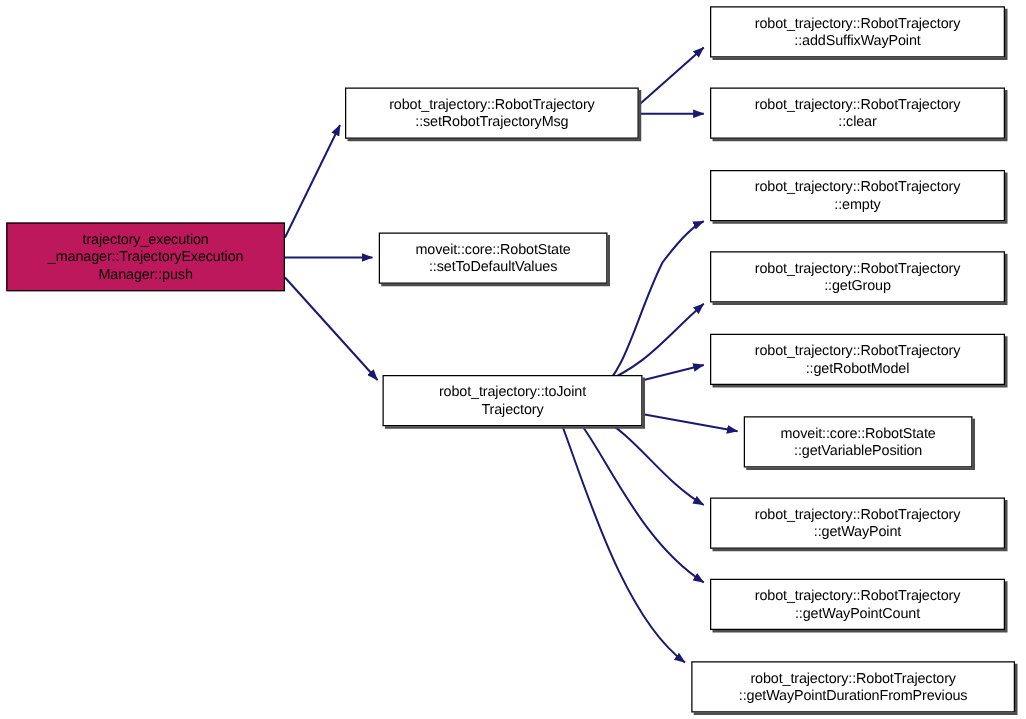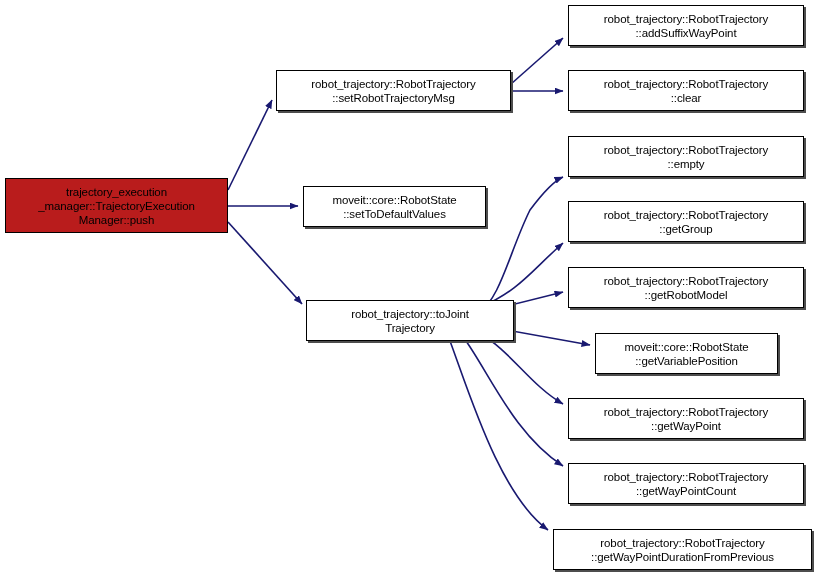--- a/index.html
+++ b/index.html
@@ -36,21 +36,21 @@
     text-align: center;
     color: #000000;
     font-size: 11.5px;
     line-height: 14px;
     letter-spacing: -0.1px;
     white-space: pre-line;
     padding: 0 2px;
     z-index: 2;
   }
   .node.root {
-    background: #b91c1c;
+    background: #be185d;
     border-color: #000000;
   }
   .node.shadowed {
     box-shadow: 2px 2px 0 0 #4d4d4d;
   }
 </style>
 </head>
 <body>
 
 <div id="callgraph">

